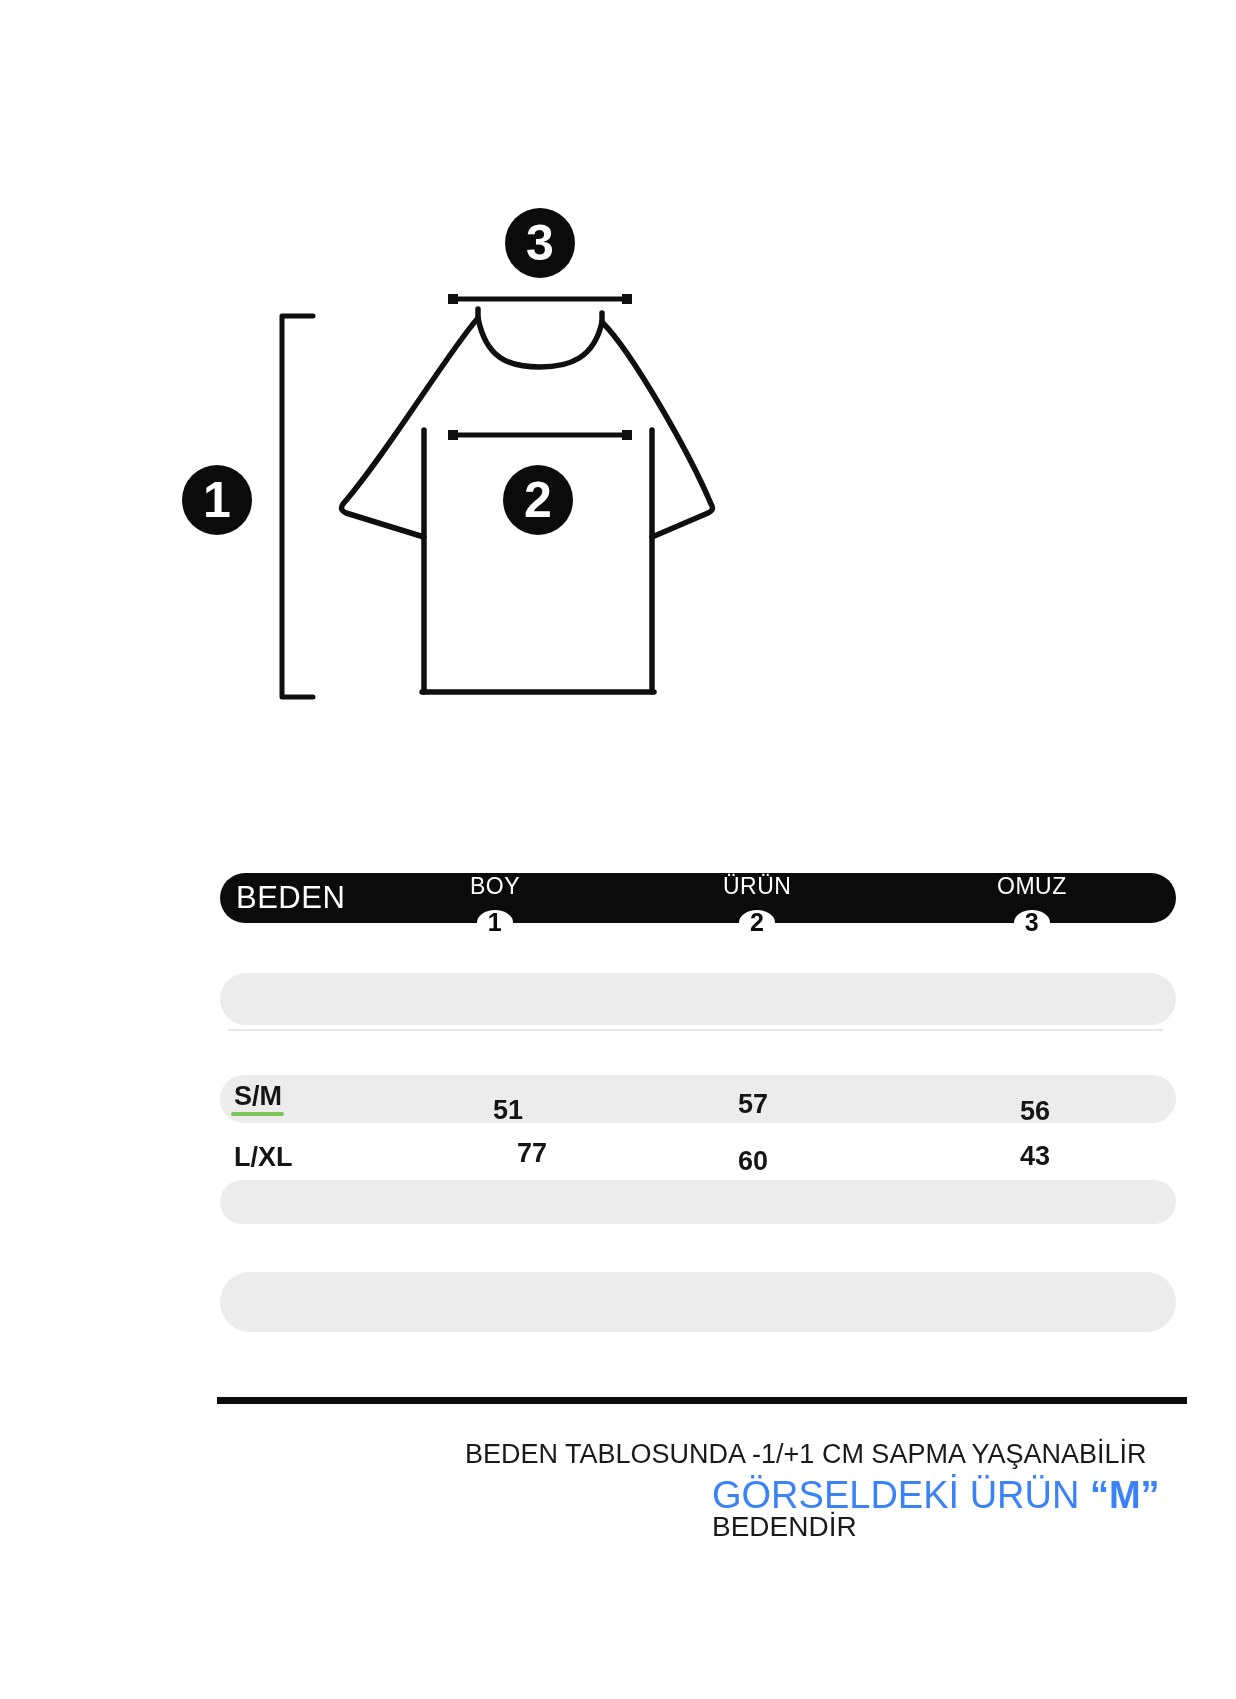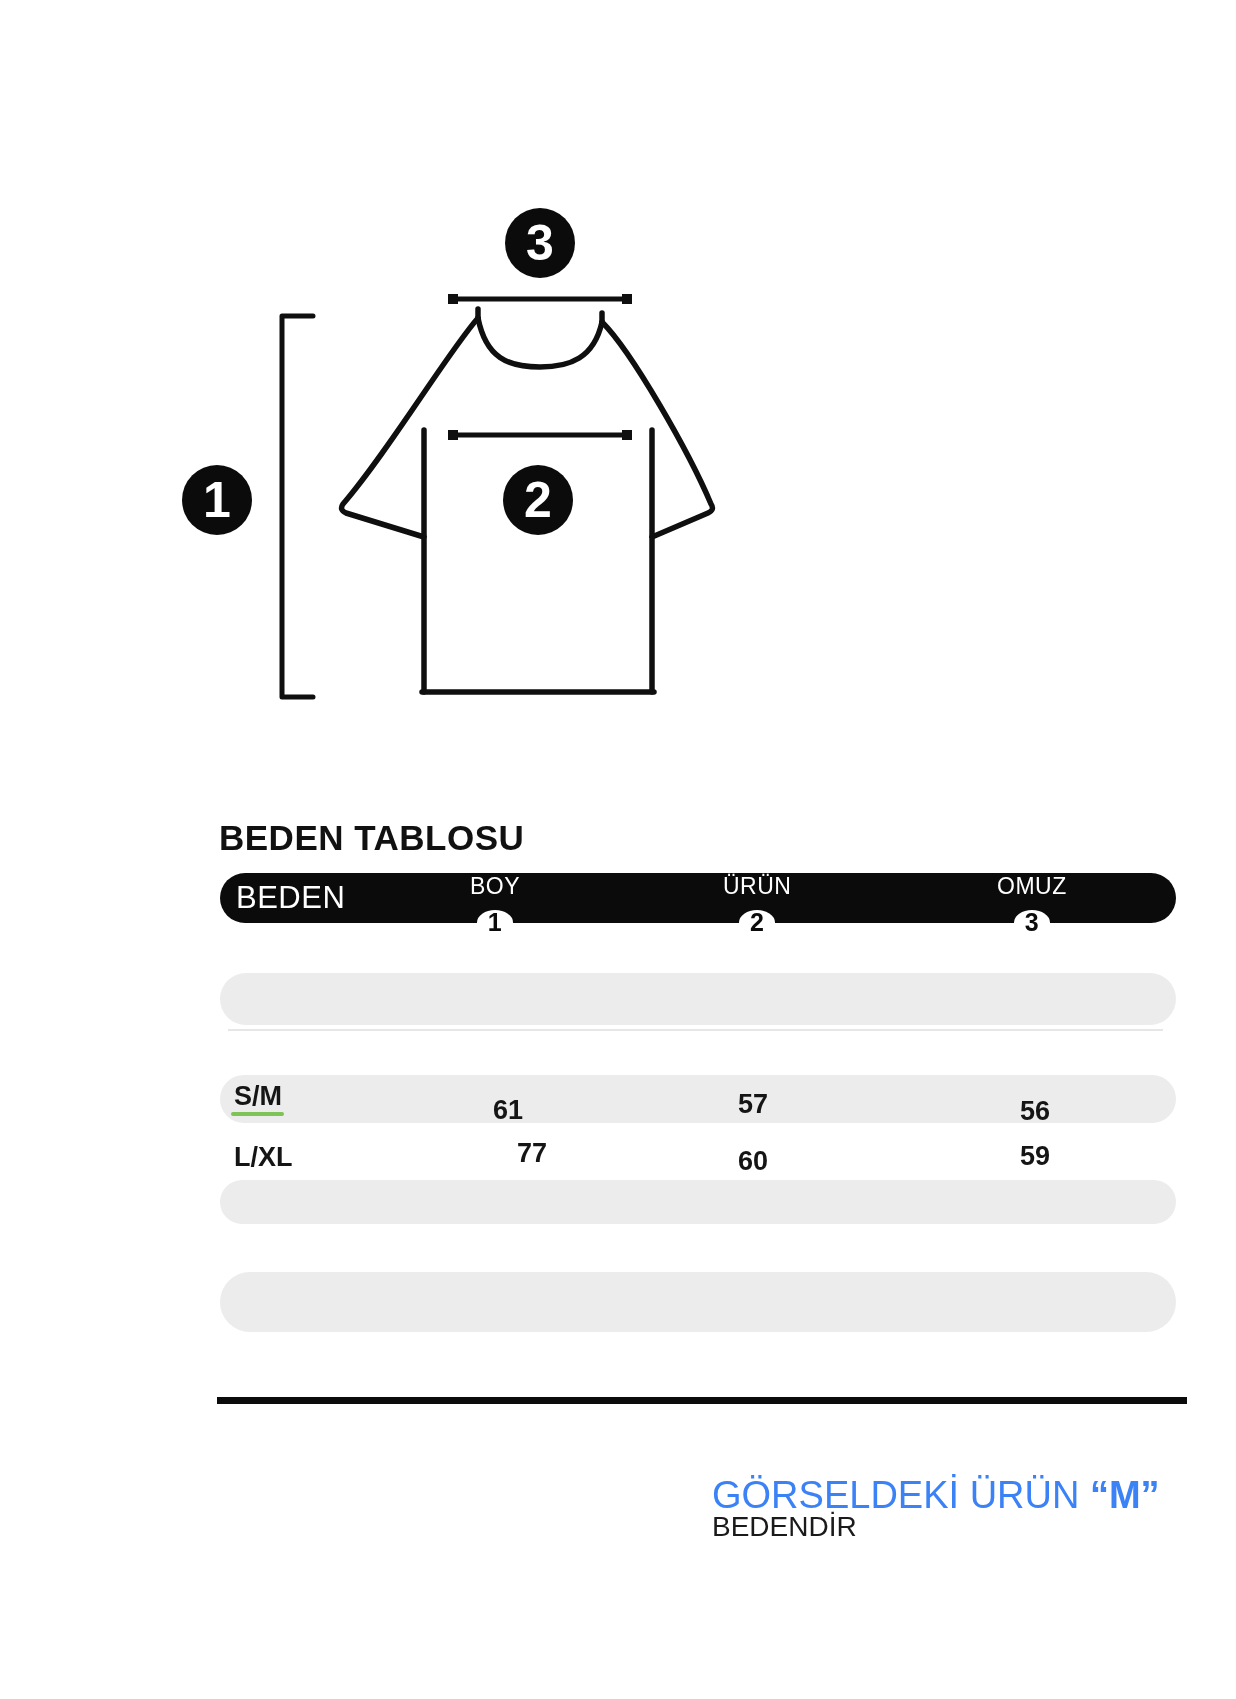--- a/index.html
+++ b/index.html
@@ -89,21 +89,20 @@
 
     <g>
       <path class="stroke" stroke-width="5" d="M 313,316 L 282,316 L 282,697 L 313,697"></path>
     </g>
   </svg>
 
   <div class="m-badge" style="left:182px;top:465px">1</div>
   <div class="m-badge" style="left:503px;top:465px">2</div>
   <div class="m-badge" style="left:505px;top:208px">3</div>
 
-  <div class="chart-title">BEDEN TABLOSU</div>
 
   <div class="hdr-bar">
     <div class="hdr-size-label">BEDEN</div>
     <div class="hdr-group" style="left:250px">
       <span>BOY</span>
       <span class="hdr-badge">1</span>
     </div>
     <div class="hdr-group" style="left:503px">
       <span>ÜRÜN</span>
       <span class="hdr-badge">2</span>
@@ -113,32 +112,33 @@
       <span class="hdr-badge">3</span>
     </div>
   </div>
 
   <div class="pill" style="top:973px;height:52px;border-radius:26px"></div>
   <div class="hairline" style="left:228px;top:1029px;width:935px;height:2px"></div>
 
   <div class="pill" style="top:1075px;height:48px;border-radius:24px"></div>
   <div class="cell" style="left:234px;top:1083px">S/M</div>
   <div class="size-underline" style="left:231px;top:1112px;width:53px"></div>
-  <div class="cell center" style="left:508px;top:1097px">61</div>
+  <div class="cell center" style="left:508px;top:1097px">51</div>
   <div class="cell center" style="left:753px;top:1091px">57</div>
   <div class="cell center" style="left:1035px;top:1098px">56</div>
 
   <div class="cell" style="left:234px;top:1144px">L/XL</div>
   <div class="cell center" style="left:532px;top:1140px">77</div>
   <div class="cell center" style="left:753px;top:1148px">60</div>
-  <div class="cell center" style="left:1035px;top:1143px">59</div>
+  <div class="cell center" style="left:1035px;top:1143px">43</div>
 
   <div class="pill" style="top:1180px;height:44px;border-radius:22px"></div>
   <div class="pill" style="top:1272px;height:60px;border-radius:30px"></div>
 
   <div class="thick-rule"></div>
 
+  <div class="note1">BEDEN TABLOSUNDA -1/+1 CM SAPMA YAŞANABİLİR</div>
   <div class="note2">
     <span>GÖRSELDEKİ ÜRÜN </span><span class="bold">“M”</span>
   </div>
   <div class="note3">BEDENDİR</div>
 
 </div>
 
 </body></html>

